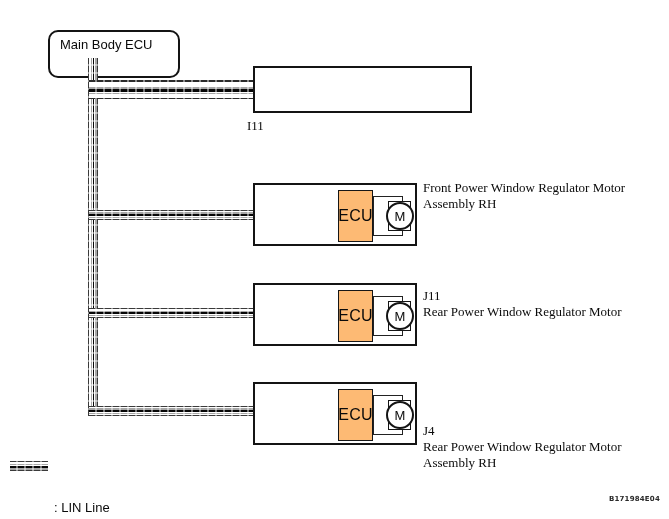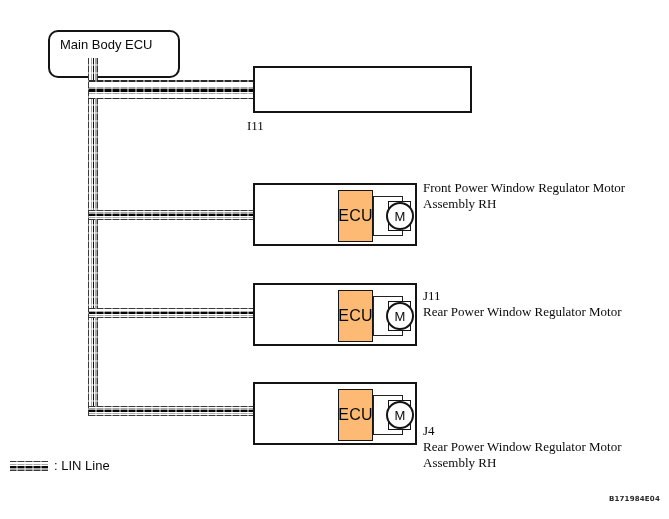--- a/index.html
+++ b/index.html
@@ -1,21 +1,21 @@
 <!DOCTYPE html>
 <html><head>
 <meta charset="utf-8">
 <style>
   html,body { margin:0; padding:0; background:#fff; }
   #canvas {
     position:relative; width:669px; height:519px; background:#fff;
     font-family:"Liberation Sans","DejaVu Sans",sans-serif; color:#0a0a0a;
     overflow:hidden;
   }
-  .abs { position:absolute; }
+  .abs { position:absolute;margin-top:42px; }
   .box { position:absolute; box-sizing:border-box; border:2px solid #141414; background:#fff; }
   .rounded { border-radius:10px;margin-top:20px; }
   .label13 { font-size:13px; line-height:15.5px; white-space:nowrap; }
 
   
   .lin-h {
     position:absolute; height:10px;
     background-image:
       repeating-linear-gradient(90deg, rgba(255,255,255,0) 0 6px, rgba(255,255,255,0.45) 6px 8px),
       linear-gradient(to bottom,

